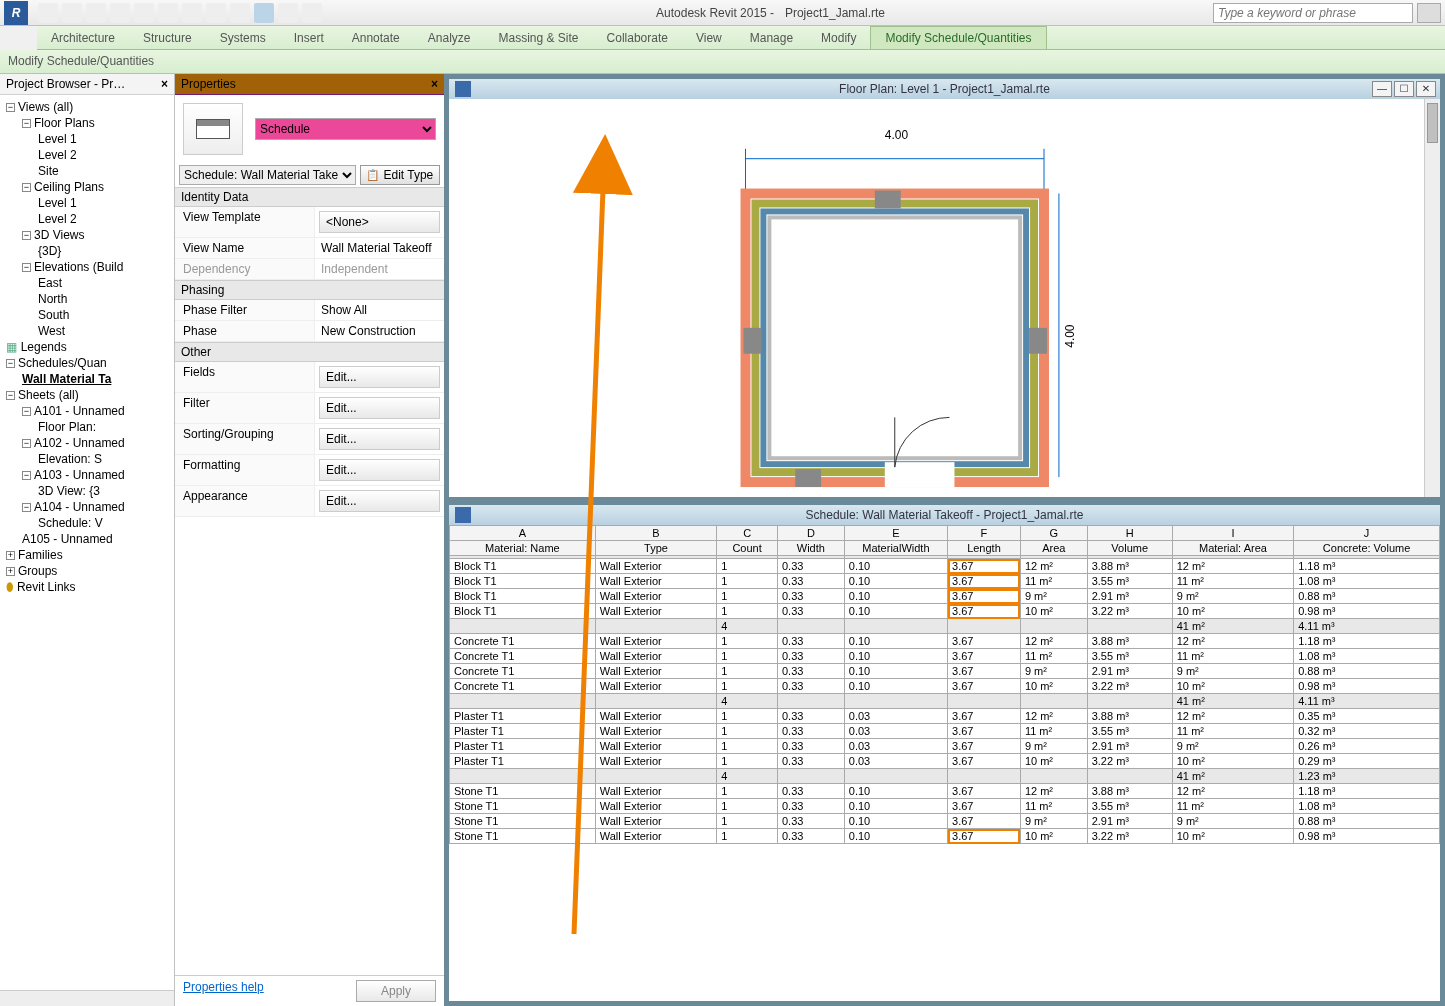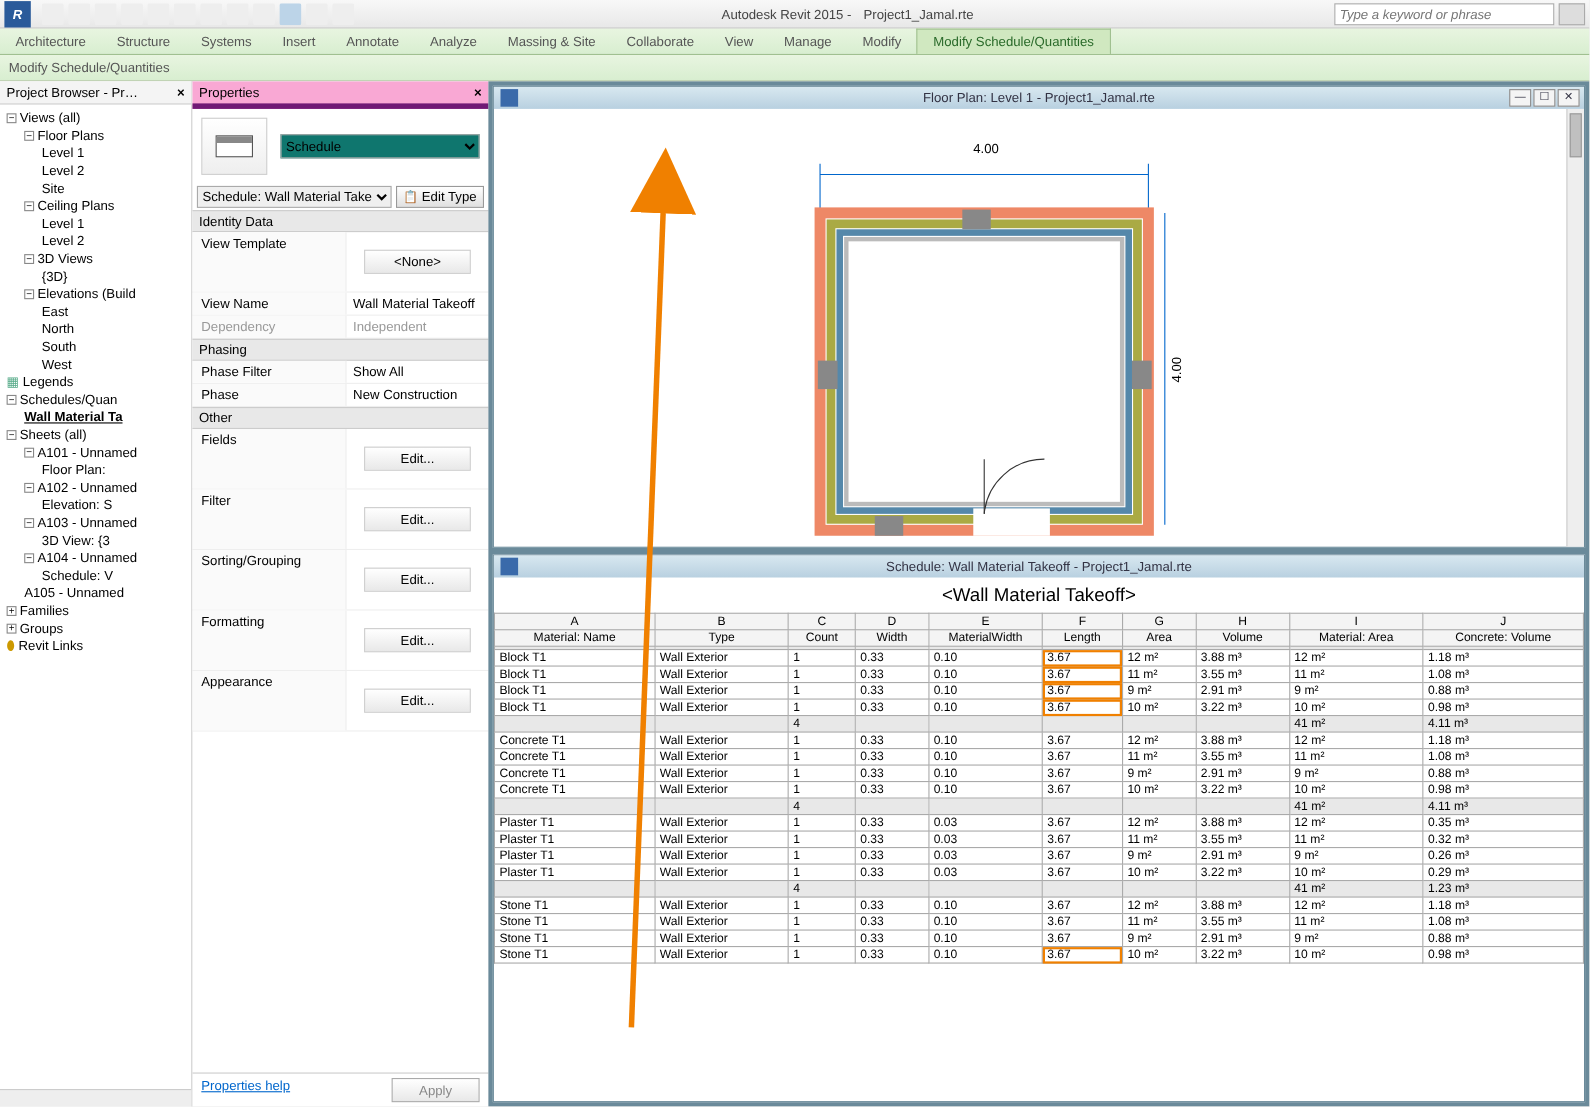--- a/index.html
+++ b/index.html
@@ -8,21 +8,21 @@
 
 .titlebar { height: 26px; background: linear-gradient(#f8f8f8,#e8e8e8); display: flex; align-items: center; border-bottom: 1px solid #c0c0c0; }
 .titlebar .logo { width: 24px; height: 24px; background: #2a5a9a; margin: 0 4px; color: #fff; text-align: center; line-height: 24px; font-weight: bold; font-style: italic; }
 .titlebar .qat { display: flex; gap: 4px; padding: 0 6px; }
 .titlebar .qat .btn { width: 20px; height: 20px; border: 1px solid transparent; background: #eee; border-radius: 2px; }
 .titlebar .title { flex: 1; text-align: center; color: #444; font-size: 13px; }
 .titlebar .search { width: 200px; height: 20px; border: 1px solid #aaa; background: #fff; padding: 0 4px; font-style: italic; color: #888; margin-right: 4px; }
 .titlebar .help { width: 24px; height: 20px; background: #ddd; border: 1px solid #aaa; margin-right: 4px; }
 
 
-.ribbon-tabs { height: 24px; background: linear-gradient(#e8f5e0,#d8eed0); display: flex; align-items: flex-end; border-bottom: 1px solid #a0c090; }
+.ribbon-tabs { height: 24px; background: linear-gradient(#e8f5e0,#d8eed0); display: flex; align-items: flex-end; border-bottom: 1px solid #a0c090; margin-left: 37px; }
 .ribbon-tabs .tab { padding: 4px 14px; color: #555; cursor: pointer; }
 .ribbon-tabs .tab.active { background: #cfe8c0; border: 1px solid #a0c090; border-bottom: none; color: #2a6a2a; }
 .ribbon-tabs .tab.mod { background: #d0e8c0; color: #2a6a2a; }
 
 .panel-strip { height: 24px; background: linear-gradient(#e8f5e0,#d8eed0); border-bottom: 1px solid #b0c8a0; padding: 4px 8px; color: #555; }
 
 
 .left-col { position: absolute; top: 74px; left: 0; width: 444px; bottom: 0; display: flex; }
 
 .browser-panel { width: 205px; border-right: 1px solid #c0c0c0; background: #fff; display: flex; flex-direction: column; }
@@ -30,35 +30,35 @@
 .browser-panel .hdr .x { cursor: pointer; font-weight: bold; }
 .tree { padding: 4px 2px; overflow: hidden; flex:1; }
 .tree div { white-space: nowrap; padding: 1px 0; }
 .tree .l1 { padding-left: 4px; }
 .tree .l2 { padding-left: 20px; }
 .tree .l3 { padding-left: 36px; }
 .tree .bold { font-weight: bold; text-decoration: underline; }
 .tree .box { display:inline-block; width:9px; height:9px; border:1px solid #888; text-align:center; line-height:7px; font-size:9px; margin-right:3px; vertical-align:middle; }
 
 .props-panel { width: 272px; background: #fff; display:flex; flex-direction:column; }
-.props-panel .hdr { background: #f9a8d4; border-bottom: 5px solid #701a75; padding: 3px 6px; display: flex; justify-content: space-between; align-items:center; }
+.props-panel .hdr { background: #a16207; border-bottom: 1px solid #701a75; padding: 3px 6px; display: flex; justify-content: space-between; align-items:center; }
 .props-panel .hdr .x { cursor:pointer; font-weight:bold; }
 .type-box { display:flex; align-items:center; padding: 8px; gap: 12px; }
 .type-box .thumb { width: 60px; height: 52px; background: linear-gradient(#fff,#eee); border:1px solid #ccc; display:flex; align-items:center; justify-content:center; }
 .type-box .thumb .tbl { width:34px; height:20px; background:#fff; border:1px solid #555; position:relative; }
 .type-box .thumb .tbl::before { content:''; position:absolute; top:0; left:0; right:0; height:6px; background:#888; }
-.type-box select { flex:1; height:22px; border:1px solid #aaa; background:#0f766e; }
+.type-box select { flex:1; height:22px; border:1px solid #aaa; background:#ec4899; }
 .inst-row { display:flex; padding: 2px 4px; gap:4px; }
 .inst-row select { flex:1; height:20px; border:1px solid #aaa; }
 .inst-row .editbtn { width:80px; height:20px; background:linear-gradient(#fff,#e0e0e0); border:1px solid #999; font-size:11px; }
 .prop-group { background:#e8e8e8; padding:2px 6px; border-top:1px solid #ccc; border-bottom:1px solid #ccc; font-weight:normal; }
 .prop-row { display:flex; border-bottom:1px solid #eee; }
 .prop-row .k { width: 140px; padding:3px 8px; background:#fafafa; border-right:1px solid #eee; }
 .prop-row .v { flex:1; padding:3px 6px; }
-.prop-row .v.btn { text-align:center; background:linear-gradient(#fff,#e8e8e8); border:1px solid #ccc; margin:16px; }
+.prop-row .v.btn { text-align:left; background:linear-gradient(#fff,#e8e8e8); border:1px solid #ccc; margin:4px; }
 .prop-row .k.dim { color:#999; }
 .prop-row .v.dim { color:#999; }
 .props-foot { margin-top:auto; display:flex; justify-content:space-between; padding:4px 8px; border-top:1px solid #ccc;gap:22px; }
 .props-foot a { color:#0066cc; text-decoration:underline; }
 .props-foot button { width:80px; height:22px; background:linear-gradient(#fff,#e8e8e8); border:1px solid #aaa; color:#888; }
 
 
 .main { position:absolute; top:74px; left:444px; right:0; bottom:0; background:#6a8a9a; display:flex; flex-direction:column; gap:6px; padding:4px; }
 .win { background:#fff; border:1px solid #6a8a9a; display:flex; flex-direction:column; }
 .win .wtitle { background:linear-gradient(#d8e8f0,#b8d0e0); padding:3px 6px; display:flex; align-items:center; justify-content:center; position:relative; color:#334; }
@@ -275,21 +275,20 @@
           <div class="thumb"></div>
         </div>
     </div>
   </div>
 
   <div class="win schedwin">
     <div class="wtitle">
       <span class="icon"></span>
       <span>Schedule: Wall Material Takeoff - Project1_Jamal.rte</span>
     </div>
-    <div class="sched-title">&lt;Wall Material Takeoff&gt;</div>
     <table class="sched-table">
       <colgroup>
         <col style="width:120px">
           <col style="width:100px">
           <col style="width:50px">
           <col style="width:55px">
           <col style="width:85px">
           <col style="width:60px">
           <col style="width:55px">
           <col style="width:70px">

